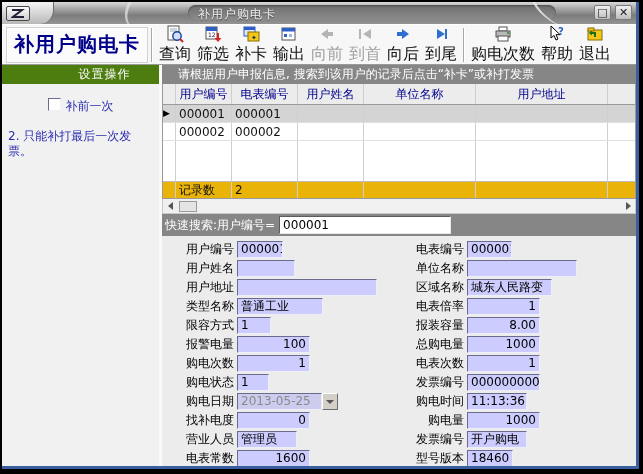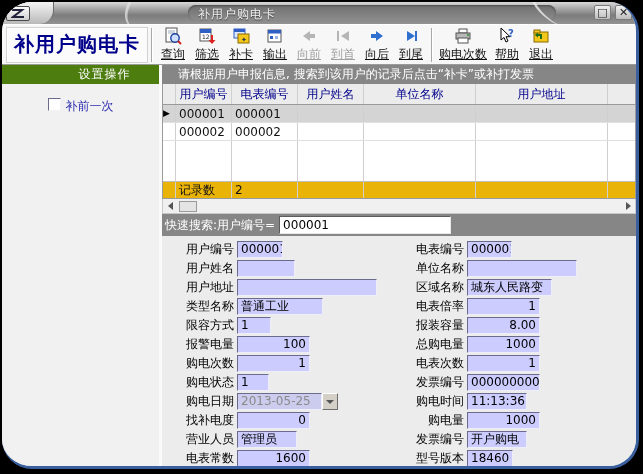--- a/index.html
+++ b/index.html
@@ -1,20 +1,20 @@
 <!DOCTYPE html>
 <html><head>
 <meta charset="utf-8">
 <style>
   * { margin:0; padding:0; box-sizing:border-box; }
   body { font-family:"DejaVu Sans","Liberation Sans",sans-serif; background:#555; }
 
   .window { width:643px; height:474px; background:#000; padding:2px 4px 5px 2px; position:relative; }
   .win-inner { width:100%; height:100%; border-right:3px solid #3a5f9e; border-bottom:3px solid #3a5f9e;
-               background:#ececec; display:flex; flex-direction:column; overflow:hidden;border-radius:30px; }
+               background:#ececec; display:flex; flex-direction:column; overflow:hidden; }
 
   
   .titlebar { height:22px; flex:0 0 22px; position:relative; overflow:hidden;
               background:linear-gradient(180deg,#d9d9d9 0%,#a8a8a8 30%,#7c7c7c 60%,#939393 100%);
               display:flex; align-items:center; }
   .logo-tab { position:absolute; left:0; top:0; width:52px; height:22px;
               background:linear-gradient(180deg,#f4f4f4,#b9b9b9); border-right:1px solid #6c6c6c;
               border-radius:0 0 14px 0; display:flex; align-items:center; }
   .logo-box { margin-left:4px; width:24px; height:15px; background:linear-gradient(180deg,#fdfdfd,#cfcfcf);
               border:1px solid #4a4a4a; border-radius:2px; display:flex; align-items:center; justify-content:center; }
@@ -34,21 +34,21 @@
   
   .toolbar { height:41px; flex:0 0 41px; background:#f7f7f7; border-top:1px solid #fff;
              border-bottom:1px solid #9a9a9a; display:flex; align-items:center; padding:0 2px; }
   .app-title-panel { width:142px; height:36px; margin-left:2px; background:#fbfbfb;
                      border:1px solid #d2d2d2; box-shadow:inset 1px 1px 0 #fff;
                      display:flex; align-items:center; justify-content:center; }
   .app-title { color:#00008b; font-size:20px; font-weight:bold; letter-spacing:1px; white-space:nowrap; }
   .tb-sep { width:2px; height:34px; margin:0 3px; border-left:1px solid #a8a8a8; border-right:1px solid #fff; }
   .tb-btn { min-width:34px; height:38px; display:flex; flex-direction:column; align-items:center;
             justify-content:center; gap:1px; padding:0 3px; cursor:default; }
-  .tb-btn .lbl { font-size:12px; color:#111; white-space:nowrap;text-decoration:underline; }
+  .tb-btn .lbl { font-size:16px; color:#111; white-space:nowrap; }
   .tb-btn.disabled .lbl { color:#a0a0a0; }
   .tb-btn svg { display:block; }
 
   
   .content { flex:1; display:flex; overflow:hidden; }
 
   
   .sidebar { width:160px; flex:0 0 160px; background:#f1f1f1; border-right:3px solid #fafafa; display:flex; flex-direction:column; }
   .panel-hdr { height:19px; background:#4d7c0f; color:#fff; font-size:12px; display:flex;
                align-items:center; justify-content:center; letter-spacing:1px;padding-left:48px; }
@@ -268,20 +268,21 @@
 
   <div class="content">
 
     <div class="sidebar">
       <div class="panel-hdr">设置操作</div>
       <div class="side-body">
         <div class="chk-row">
           <span class="checkbox"></span>
           <span>补前一次</span>
         </div>
+        <div class="side-note">2. 只能补打最后一次发票。</div>
       </div>
     </div>
 
     <div class="main">
       <div class="banner">请根据用户申报信息, 搜索到该用户的记录后点击“补卡”或补打发票</div>
 
       <div class="tbl">
         <div class="tr thead">
           <div class="th c-gut"></div>
           <div class="th c1">用户编号</div>

